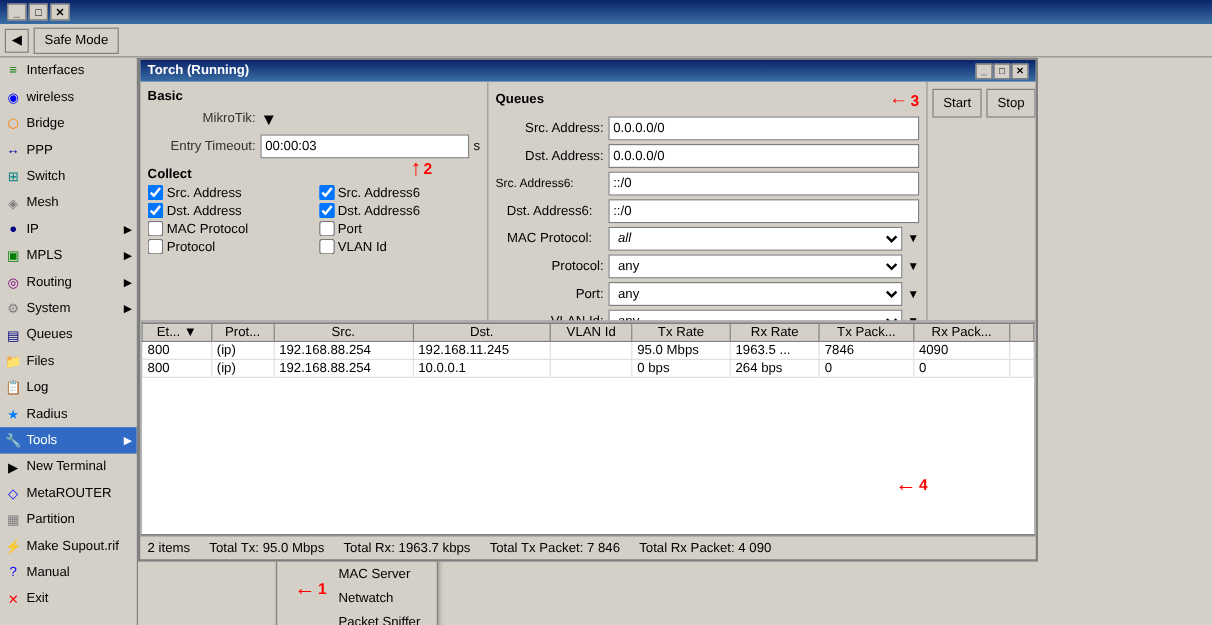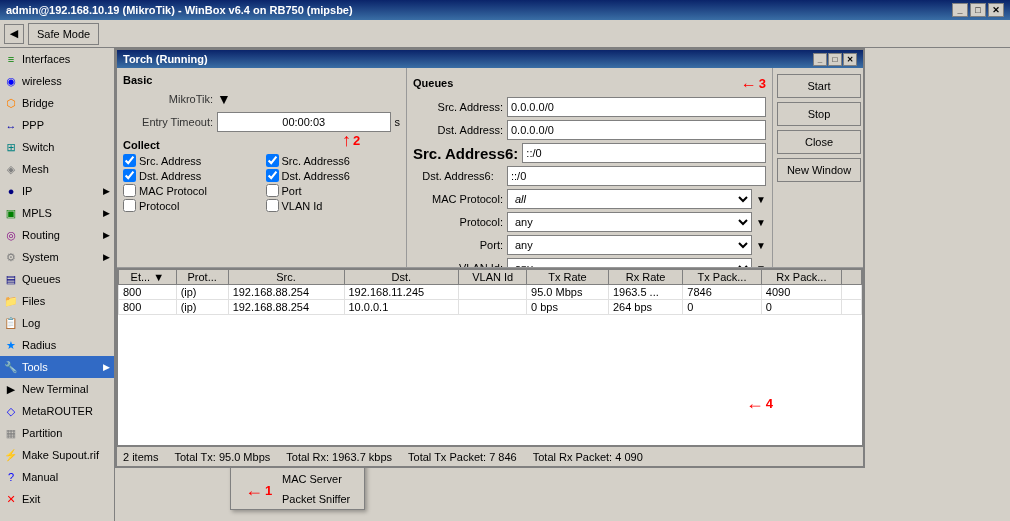--- a/index.html
+++ b/index.html
@@ -157,21 +157,21 @@
       justify-content: center;
       cursor: pointer;
       color: #000;
     }
 
     
     .dialog-buttons {
       width: 90px;
       padding: 6px 4px;
       display: flex;
-      flex-direction: column;
+      flex-direction: row;
       gap: 4px;
     }
     .action-btn {
       background: #d4d0c8;
       border: 1px solid #808080;
       padding: 3px 8px;
       font-size: 11px;
       cursor: pointer;
       width: 84px;
       text-align: center;
@@ -287,21 +287,20 @@
     .icon-meta { color: #0000ff; }
     .icon-partition { color: #808080; }
     .icon-make { color: #ff0000; }
     .icon-manual { color: #0000ff; }
     .icon-exit { color: #ff0000; }
   </style>
 </head>
 <body>
 
 <div class="title-bar">
-  <span>admin@192.168.10.19 (MikroTik) - WinBox v6.4 on RB750 (mipsbe)</span>
   <div class="title-bar-buttons">
     <div class="title-btn">_</div>
     <div class="title-btn">□</div>
     <div class="title-btn">✕</div>
   </div>
 </div>
 
 <div class="toolbar">
   <div style="width:20px;height:20px;background:#d4d0c8;border:1px solid #808080;display:flex;align-items:center;justify-content:center;cursor:pointer;">◀</div>
   <button class="toolbar-btn">Safe Mode</button>
@@ -404,20 +403,21 @@
   <div style="position:relative;flex:1;background:#d4d0c8;overflow:hidden;">
 
     <div class="submenu" style="top:300px;">
       <div class="submenu-item">BTest Server</div>
       <div class="submenu-item">Bandwidth Test</div>
       <div class="submenu-item">Email</div>
       <div class="submenu-item">Flood Ping</div>
       <div class="submenu-item">Graphing</div>
       <div class="submenu-item">IP Scan</div>
       <div class="submenu-item">MAC Server</div>
+      <div class="submenu-item">Netwatch</div>
       <div class="submenu-item">Packet Sniffer</div>
 
     </div>
 
     <div style="position:absolute;left:130px;top:432px;z-index:30;display:flex;align-items:center;gap:2px;">
       <span style="color:red;font-size:18px;font-weight:bold;">←</span>
       <span style="color:red;font-weight:bold;font-size:13px;">1</span>
     </div>
 
     <div class="torch-dialog" style="left:0;top:0;width:750px;height:420px;">
@@ -437,21 +437,21 @@
 
           <div style="font-weight:bold;font-size:11px;">Basic</div>
 
           <div class="form-row">
             <span class="form-label" style="min-width:90px;">MikroTik:</span>
             <span style="font-size:14px;cursor:pointer;">▼</span>
           </div>
 
           <div class="form-row">
             <span class="form-label" style="min-width:90px;">Entry Timeout:</span>
-            <input class="form-input" type="text" style="width: 80px; text-align: center;" value="00:00:03">
+            <input class="form-input" type="text" style="width: 80px;" value="00:00:03">
             <span class="form-suffix">s</span>
           </div>
 
           <div style="margin-top:4px;">
             <div style="font-weight:bold;font-size:11px;margin-bottom:3px;">Collect</div>
             <div class="collect-grid">
               <div class="collect-item">
                 <input type="checkbox" checked="" style="">
                 <span>Src. Address</span>
               </div>
@@ -508,31 +508,31 @@
             <span style="min-width:90px;font-size:11px;text-align:right;">Src. Address:</span>
             <input class="form-input" type="text" style="flex: 1 1 0%;" value="0.0.0.0/0">
           </div>
 
           <div class="form-row">
             <span style="min-width:90px;font-size:11px;text-align:right;">Dst. Address:</span>
             <input class="form-input" type="text" style="flex: 1 1 0%;" value="0.0.0.0/0">
           </div>
 
           <div class="form-row">
-            <span style="min-width:90px;font-size:15px;font-weight:bold;">Src. Address6:</span>
+            <span style="min-width:90px;font-size:10px;">Src. Address6:</span>
             <input class="form-input" type="text" style="flex: 1 1 0%;" value="::/0">
           </div>
 
           <div class="form-row">
             <span style="min-width:90px;font-size:11px;text-align:center;">Dst. Address6:</span>
             <input class="form-input" type="text" style="flex: 1 1 0%;" value="::/0">
           </div>
 
           <div class="form-row">
-            <span style="min-width:90px;font-size:11px;text-align:right;">MAC Protocol:</span>
+            <span style="min-width:90px;font-size:11px;text-align:center;">MAC Protocol:</span>
             <select class="form-select" style="flex:1;font-style:italic;">
               <option>all</option>
             </select>
             <span style="font-size:10px;">▼</span>
           </div>
 
           <div class="form-row">
             <span style="min-width:90px;font-size:11px;text-align:right;">Protocol:</span>
             <select class="form-select" style="flex:1;">
               <option>any</option>

